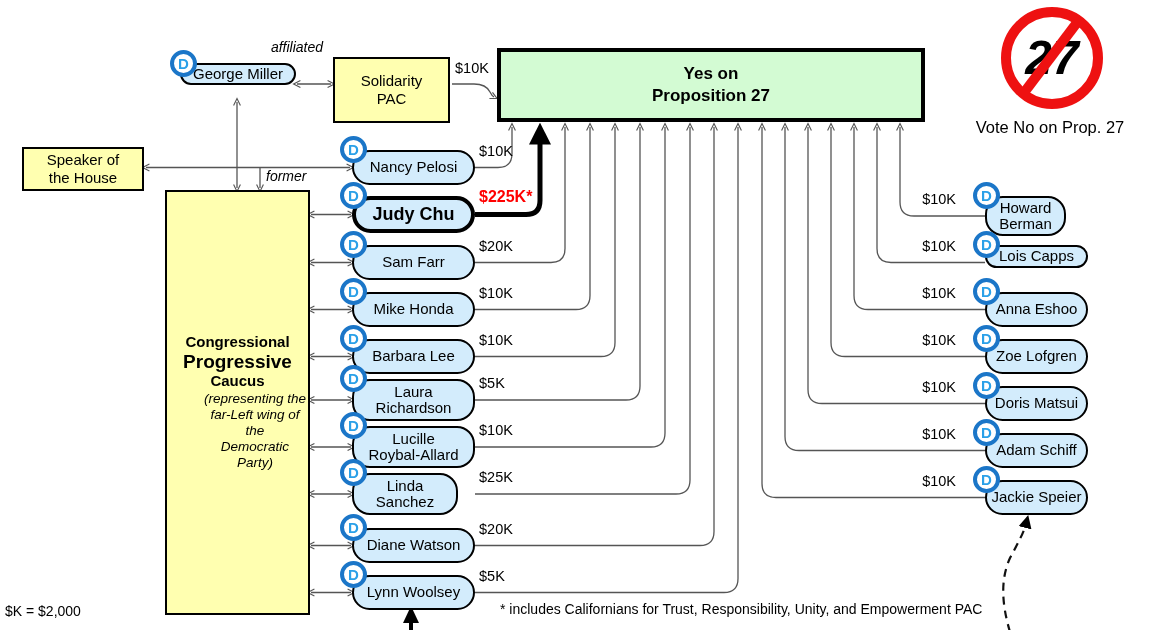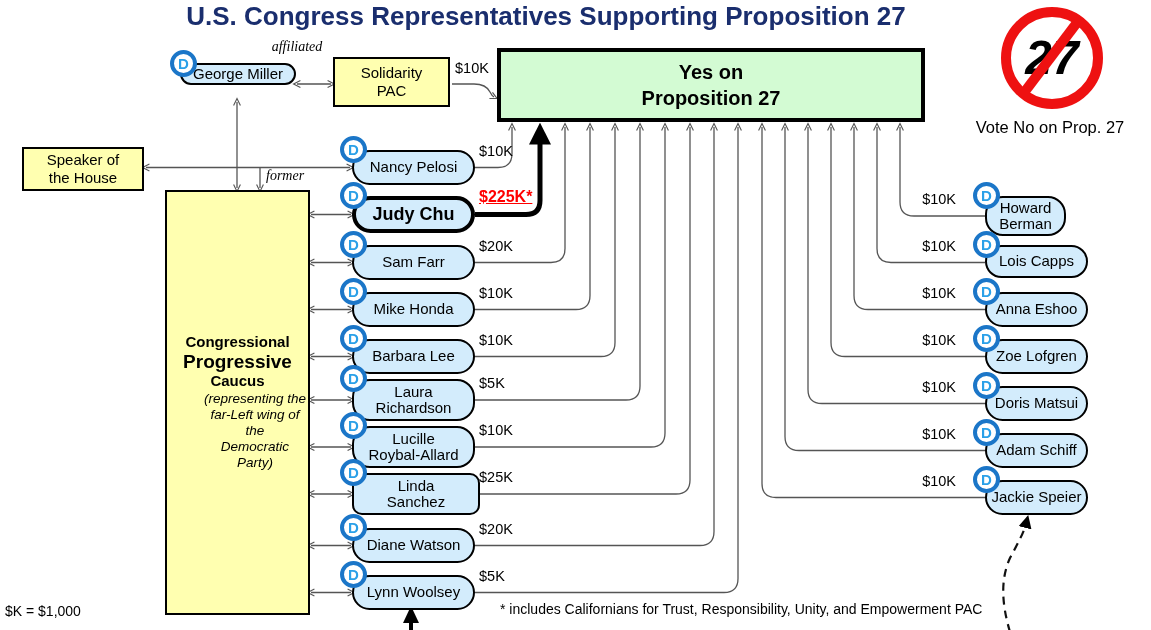--- a/index.html
+++ b/index.html
@@ -8,32 +8,32 @@
   }
   html,body{margin:0;padding:0;background:#fff;}
   .canvas{position:relative;width:1151px;height:630px;background:#fff;overflow:hidden;
           font-family:"Liberation Sans",sans-serif;color:#000;}
   .abs{position:absolute;}
   svg.layer{position:absolute;left:0;top:0;z-index:1;}
   .title{left:0;top:1px;width:1092px;text-align:center;font-size:26px;font-weight:bold;color:var(--navy);z-index:2;}
   .ybox{background:var(--yellow);border:2px solid #000;display:flex;align-items:center;justify-content:center;
         text-align:center;font-size:15px;line-height:1.18;white-space:pre-line;box-sizing:border-box;z-index:2;}
   .gbox{background:var(--green);border:4px solid #000;display:flex;align-items:center;justify-content:center;
-        text-align:center;font-size:20px;font-weight:bold;line-height:1.3;white-space:pre-line;box-sizing:border-box;z-index:2;}
+        text-align:center;font-size:17px;font-weight:bold;line-height:1.3;white-space:pre-line;box-sizing:border-box;z-index:2;}
   .rep-pill{background:var(--blue);border:2px solid #000;border-radius:18px;display:flex;align-items:center;
         justify-content:center;text-align:center;font-size:15px;line-height:1.08;white-space:pre-line;
         box-sizing:border-box;position:absolute;z-index:2;}
   .rep-pill.hl{border-width:4px;border-radius:21px;font-weight:bold;font-size:18px;}
   .badge{position:absolute;box-sizing:border-box;width:27px;height:27px;border-radius:50%;background:#fff;
         border:4px solid var(--ring);color:var(--dblue);font-weight:bold;font-size:15px;display:flex;
         align-items:center;justify-content:center;z-index:3;}
   .amt{position:absolute;font-size:14.5px;z-index:2;}
   .amt.right{width:80px;text-align:right;}
-  .amt.hl{color:var(--red);font-weight:bold;font-size:16px;text-decoration:underline;}
-  .ital{position:absolute;font-style:italic;font-size:14px;z-index:2;font-family:Liberation Serif, serif;}
+  .amt.hl{color:var(--red);font-weight:bold;font-size:16px;}
+  .ital{position:absolute;font-style:italic;font-size:14px;z-index:2;}
   .caucus-inner{display:flex;flex-direction:column;align-items:center;justify-content:center;width:100%;height:100%;}
   .c-l1,.c-l3{font-size:15px;font-weight:bold;line-height:1.15;}
   .c-l2{font-size:19px;font-weight:bold;line-height:1.15;}
   .c-note{font-style:italic;font-size:13.5px;line-height:1.2;text-align:center;white-space:pre-line;margin-top:1px;margin-left:35px;}
   .foot{position:absolute;font-size:14px;z-index:2;}
   .logo-caption{position:absolute;left:950px;top:118px;width:200px;text-align:center;
         font-size:16.5px;font-weight:normal;z-index:2;}
 </style>
 </head>
 <body>
@@ -81,56 +81,55 @@
       <path d="M146,167.5 L350,167.5" fill="none" stroke="#555" stroke-width="1.3" marker-start="url(#mo)" marker-end="url(#mo)"></path>
       <path d="M297,84 L331,84" fill="none" stroke="#555" stroke-width="1.3" marker-start="url(#mo)" marker-end="url(#mo)"></path>
       <path d="M237,102 L237,188" fill="none" stroke="#555" stroke-width="1.3" marker-start="url(#mo)" marker-end="url(#mo)"></path>
       <path d="M260,167.5 L260,188" fill="none" stroke="#555" stroke-width="1.3" marker-end="url(#mo)"></path>
       <path d="M452,84 L474,84 Q486,84 490,92 Q492,96 494,97" fill="none" stroke="#555" stroke-width="1.3" marker-end="url(#mo)"></path>
       <path d="M411,630 L411,621" fill="none" stroke="#000" stroke-width="4"></path>
       <polygon points="411,606 403,623 419,623" fill="#000"></polygon>
       <path d="M1010,632 C1002,605 1000,580 1010,558 C1018,543 1024,532 1026,524" fill="none" stroke="#111" stroke-width="2.2" stroke-dasharray="8 6" marker-end="url(#msolid)"></path>
     </svg>
 
-  <div class="abs title">U.S. Congress Representatives Supporting Proposition 27</div>
 
   <svg class="abs" style="left:995px;top:4px;z-index:2;" width="114" height="112" viewBox="0 0 114 112">
     <circle cx="57" cy="54" r="46" fill="#fff" stroke="#ee1111" stroke-width="10"></circle>
     <text x="57" y="70" text-anchor="middle" font-family="Liberation Sans, sans-serif" font-size="48" font-weight="bold" font-style="italic" fill="#000">27</text>
     <line x1="84" y1="16" x2="28" y2="90" stroke="#ee1111" stroke-width="10"></line>
   </svg>
   <div class="logo-caption">Vote No on Prop. 27</div>
 
   <div class="abs gbox" style="left:497px;top:48px;width:428px;height:74px;">Yes on
 Proposition 27</div>
 
   <div class="abs rep-pill" style="left:180px;top:63px;width:116px;height:22px;">George Miller</div>
   <div class="badge" style="left:170px;top:50px;">D</div>
 
-  <div class="abs ybox" style="left:333px;top:57px;width:117px;height:50px;">Solidarity
+  <div class="abs ybox" style="left:333px;top:57px;width:117px;height:66px;">Solidarity
 PAC</div>
   <div class="abs amt" style="left:455px;top:60px;">$10K</div>
   <div class="ital" style="left:252px;top:39px;width:90px;text-align:center;">affiliated</div>
   <div class="ital" style="left:266px;top:168px;">former</div>
 
   <div class="abs ybox" style="left:22px;top:147px;width:122px;height:44px;">Speaker of
 the House</div>
 
   <div class="abs ybox" style="left:165px;top:190px;width:145px;height:425px;">
     <div class="caucus-inner">
       <div class="c-l1">Congressional</div>
       <div class="c-l2">Progressive</div>
       <div class="c-l3">Caucus</div>
       <div class="c-note">(representing the
 far-Left wing of the
 Democratic Party)</div>
     </div>
   </div>
 
-  <div class="foot" style="left:5px;top:603px;">$K = $1,000</div>
+  <div class="foot" style="left:5px;top:603px;">$K = $2,000</div>
   <div class="foot" style="left:500px;top:601px;">* includes Californians for Trust, Responsibility, Unity, and Empowerment PAC</div>
 
     <div>
       <div class="rep-pill" style="left: 352px; top: 150px; width: 123px; height: 35px;"><span>Nancy Pelosi</span></div>
       <div class="badge" style="left: 340px; top: 136px;">D</div>
       <div class="amt" style="left: 479px; top: 142.5px;">$10K</div>
     </div>
 
     <div>
       <div class="rep-pill hl" style="left: 352px; top: 196px; width: 123px; height: 37px;"><span>Judy Chu</span></div>
@@ -164,21 +163,21 @@
     </div>
 
     <div>
       <div class="rep-pill" style="left: 352px; top: 426px; width: 123px; height: 42px;"><span>Lucille
 Roybal-Allard</span></div>
       <div class="badge" style="left: 340px; top: 412px;">D</div>
       <div class="amt" style="left: 479px; top: 422px;">$10K</div>
     </div>
 
     <div>
-      <div class="rep-pill" style="left: 352px; top: 473px; width: 128px; height: 42px; border-radius: 10px;"><span>Linda
+      <div class="rep-pill" style="left: 352px; top: 473px; width: 106px; height: 42px;"><span>Linda
 Sanchez</span></div>
       <div class="badge" style="left: 340px; top: 459px;">D</div>
       <div class="amt" style="left: 479px; top: 469px;">$25K</div>
     </div>
 
     <div>
       <div class="rep-pill" style="left: 352px; top: 528px; width: 123px; height: 35px;"><span>Diane Watson</span></div>
       <div class="badge" style="left: 340px; top: 514px;">D</div>
       <div class="amt" style="left: 479px; top: 520.5px;">$20K</div>
     </div>
@@ -190,21 +189,21 @@
     </div>
 
     <div>
       <div class="rep-pill" style="left: 985px; top: 196px; width: 81px; height: 40px;"><span>Howard
 Berman</span></div>
       <div class="badge" style="left: 973px; top: 182px;">D</div>
       <div class="amt right" style="left: 876px; top: 191px;">$10K</div>
     </div>
 
     <div>
-      <div class="rep-pill" style="left: 985px; top: 245px; width: 103px; height: 33px;"><span>Lois Capps</span></div>
+      <div class="rep-pill" style="left: 985px; top: 245px; width: 103px; height: 23px;"><span>Lois Capps</span></div>
       <div class="badge" style="left: 973px; top: 231px;">D</div>
       <div class="amt right" style="left: 876px; top: 237.5px;">$10K</div>
     </div>
 
     <div>
       <div class="rep-pill" style="left: 985px; top: 292px; width: 103px; height: 35px;"><span>Anna Eshoo</span></div>
       <div class="badge" style="left: 973px; top: 278px;">D</div>
       <div class="amt right" style="left: 876px; top: 284.5px;">$10K</div>
     </div>
 

